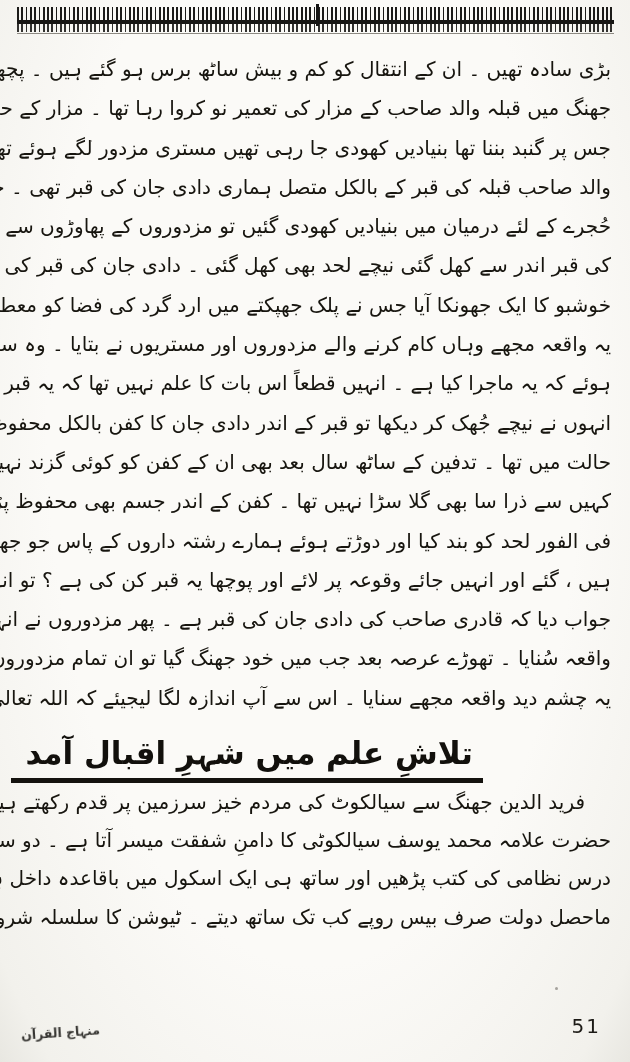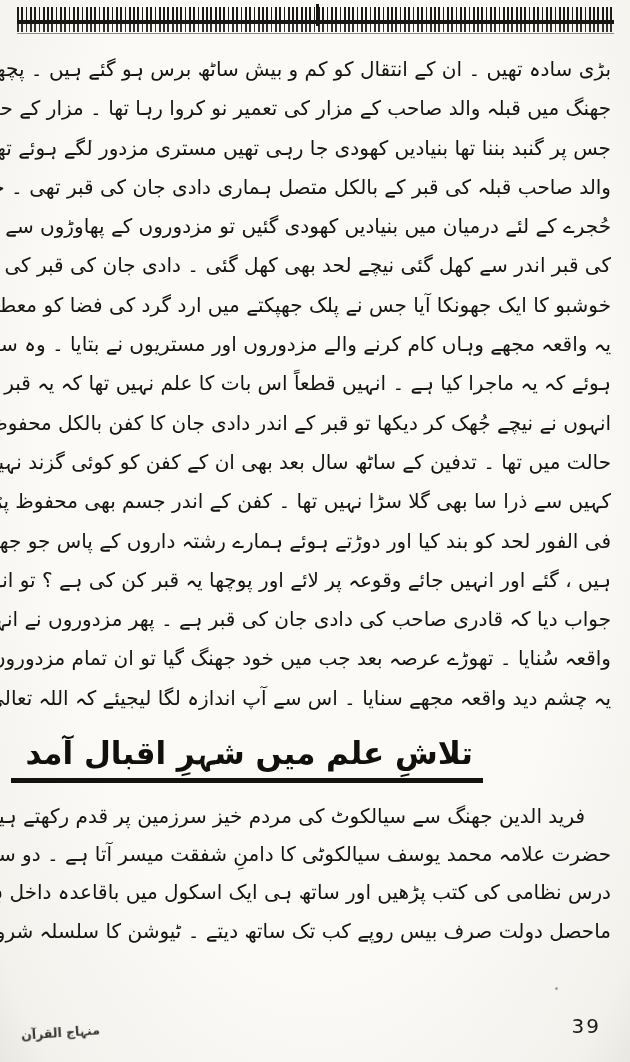--- a/index.html
+++ b/index.html
@@ -48,21 +48,21 @@
     line-height: 39.3px;
     white-space: nowrap;
     letter-spacing: 0.1px;
     color: #17150f;
   }
   .para1 .line { font-weight: 500; }
   .para2 .line { line-height: 38.2px; }
   .para2 .line:first-child { text-indent: 26px; }
 
   
-  .heading-row { margin: 17px 0 14px 0; direction: rtl; }
+  .heading-row { margin: 17px 0 0 0; direction: rtl; }
   .section-heading {
     width: fit-content;
     margin: 0 auto 0 0;          
     margin-right: 128px;
     font-size: 31px;
     font-weight: bold;
     color: #12100c;
     padding: 0 10px 7px 14px;
     border-bottom: 5px solid #14120e;
     white-space: nowrap;
@@ -134,17 +134,17 @@
     <div class="para2">
         <div class="line">فرید الدین جھنگ سے سیالکوٹ کی مردم خیز سرزمین پر قدم رکھتے ہیں وہاں انہیں مفتی اعظم</div>
         <div class="line">حضرت علامہ محمد یوسف سیالکوٹی کا دامنِ شفقت میسر آتا ہے ۔ دو سال کے مختصر عرصہ میں ان سے</div>
         <div class="line">درس نظامی کی کتب پڑھیں اور ساتھ ہی ایک اسکول میں باقاعدہ داخل ہو کر میٹرک کر لیا ۔ زیورات سے</div>
         <div class="line">ماحصل دولت صرف بیس روپے کب تک ساتھ دیتے ۔ ٹیوشن کا سلسلہ شروع کیا ۔ پڑھاتے بھی رہے</div>
       </div>
   </div>
 
   <div class="publisher-stamp">منہاج القرآن</div>
 
-  <div class="page-number">39</div>
+  <div class="page-number">51</div>
 
   <div class="speck speck1"></div>
   <div class="speck speck2"></div>
 </div>
 
 </body></html>

